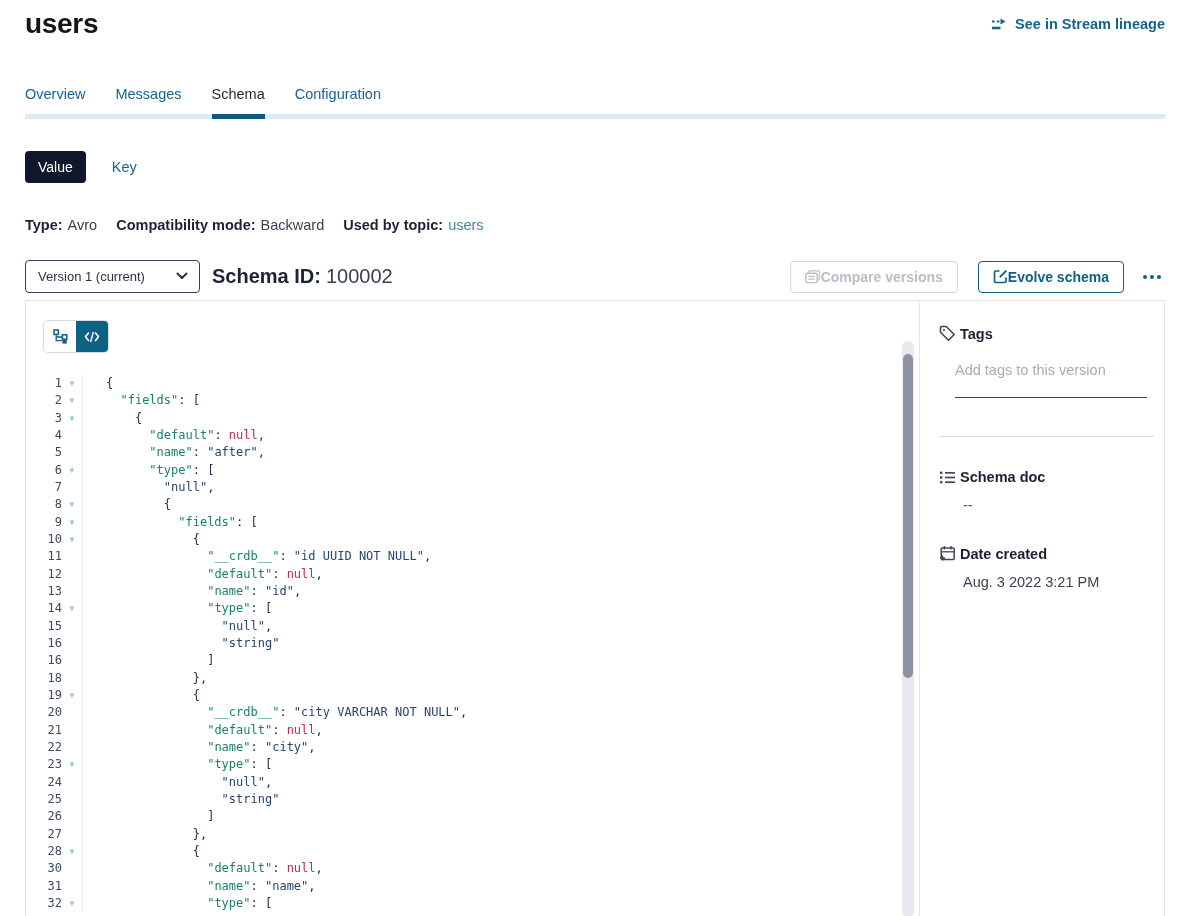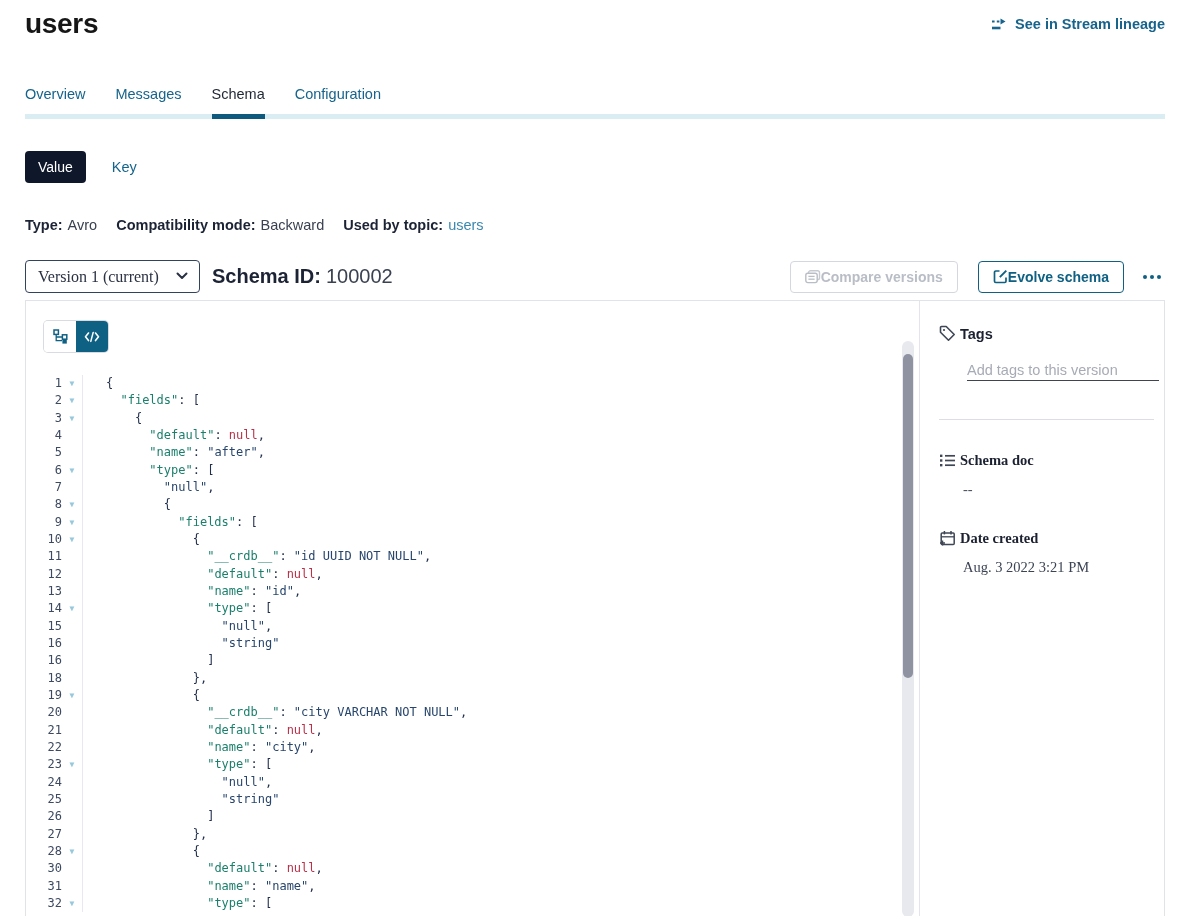--- a/index.html
+++ b/index.html
@@ -26,21 +26,21 @@
   .key-btn { background:none; border:none; color:#16648c; font-size:14.5px; cursor:pointer; font-family:inherit; }
 
   
   .meta-row { display:flex; align-items:center; margin-top:34px; font-size:14.5px; }
   .meta-pair { margin-right:19px; color:#3a4150; }
   .meta-label { font-weight:700; color:#1c2335; margin-right:5px; }
   .topic-link { color:#3b87ae; cursor:pointer; text-decoration:none; }
 
   
   .ctrl-row { display:flex; align-items:center; margin-top:27px; }
-  .version-select { position:relative; width:175px; height:33px; border:1px solid #33425d; border-radius:4px; background:#fff; display:flex; align-items:center; padding:12px 12px; font-size:16px; color:#2a3142; cursor:pointer;font-family:Liberation Serif, serif; }
+  .version-select { position:relative; width:175px; height:33px; border:1px solid #33425d; border-radius:4px; background:#fff; display:flex; align-items:center; padding:12px 12px; font-size:13px; color:#2a3142; cursor:pointer; }
   .version-select svg { position:absolute; right:11px; top:11px; }
   .schema-id { margin-left:12px; font-size:20px; color:#3a4150; }
   .schema-id b { color:#1c2335; margin-right:5px; }
   .actions { margin-left:auto; display:flex; align-items:center; }
   .btn { display:flex; align-items:center; gap:0; height:32px; border-radius:4px; background:#fff; font-size:14px; font-weight:600; font-family:inherit; padding:0 14px; cursor:pointer; }
   .btn-compare { border:1px solid #d4d7dd; color:#b9bdc6; cursor:default; }
   .btn-evolve { border:1px solid #0f6183; color:#0f6183; margin-left:20px; }
   .more-btn { background:none; border:none; margin-left:15px; padding:6px 4px; display:flex; gap:3px; cursor:pointer; }
   .more-btn i { width:4px; height:4px; border-radius:50%; background:#0f6183; display:block; }
 
@@ -66,24 +66,24 @@
   .tok-p { color:#22304e; }
 
   
   .scroll-track { position:absolute; left:876px; top:40px; width:12px; height:576px; background:#e7e9ee; border-radius:6px; }
   .scroll-thumb { position:absolute; left:877px; top:53px; width:10px; height:324px; background:#8f93a1; border-radius:5px; }
 
   
   .sidebar { position:absolute; left:894px; top:0; width:246px; padding:24px 0 0 19px; }
   .side-head { display:flex; align-items:center; gap:4px; font-size:14.5px; font-weight:700; color:#1b2130; }
   .side-head svg { flex:none; }
-  .tags-input { display:block; width:192px; margin:20px 0 0 28px; border:none; border-bottom:1px solid #3e4452; padding:0 0 2px 0; font-size:14.5px; font-family:inherit; color:#ec4899; background:transparent; outline:none; }
+  .tags-input { display:block; width:192px; margin:20px 0 0 16px; border:none; border-bottom:1px solid #3e4452; padding:0 0 19px 0; font-size:14.5px; font-family:inherit; color:#ec4899; background:transparent; outline:none; }
   .tags-input::placeholder { color:#a7abb5; }
   .side-divider { width:215px; height:1px; background:#dcdee3; margin:38px 0 0 0; }
-  .side-section { margin-top:32px;font-family:Liberation Serif, serif; }
+  .side-section { margin-top:32px; }
   .side-value { margin:12px 0 0 24px; font-size:14.5px; color:#3c4454; }
   .side-value.dim { color:#4a5160; }
 </style>
 </head>
 <body>
 
 <div class="page">
 
   <div class="header">
     <h1 class="page-title">users</h1>

